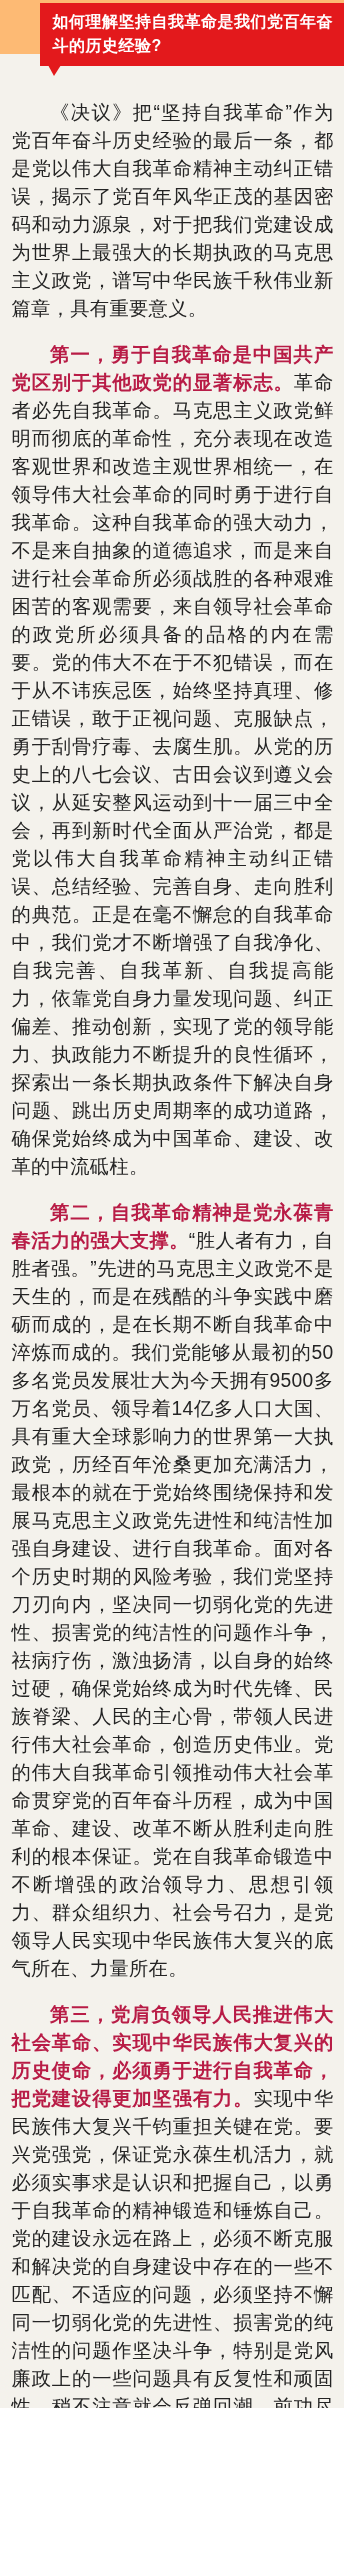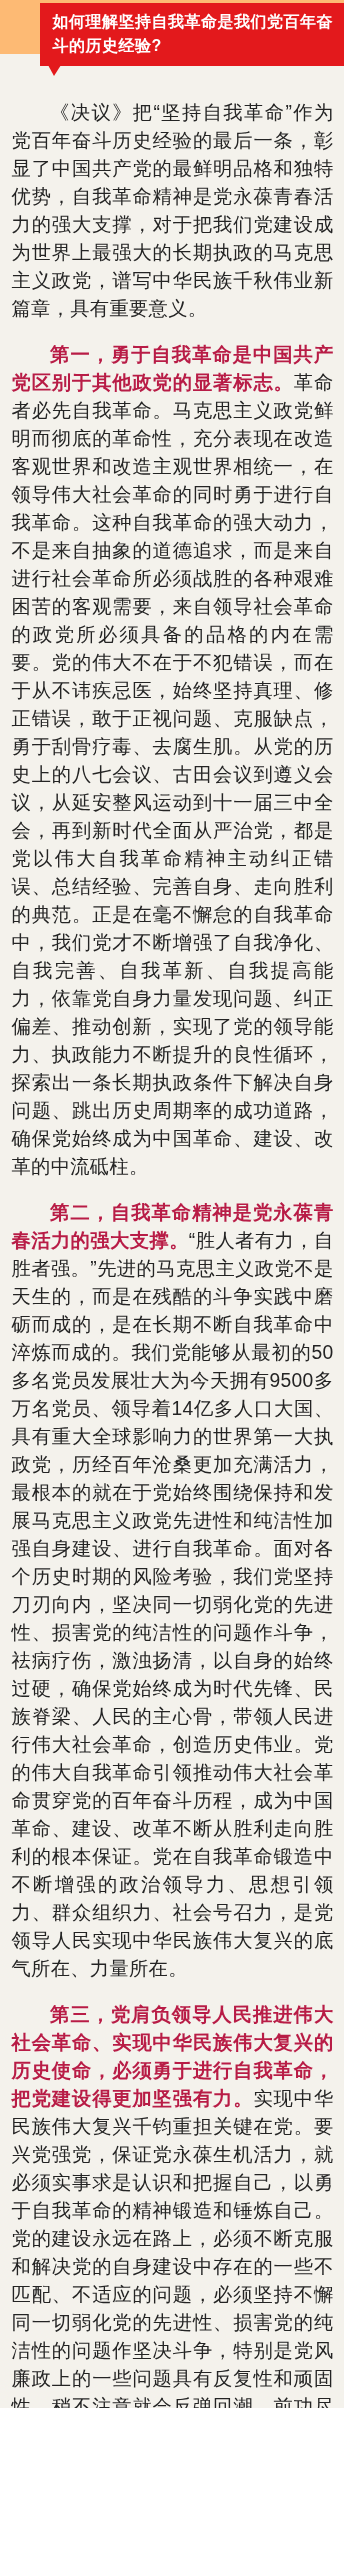--- a/index.html
+++ b/index.html
@@ -82,21 +82,21 @@
 <div class="page">
 
   <div class="banner">
     <div class="banner-text">如何理解坚持自我革命是我们党百年奋斗的历史经验?</div>
   </div>
   <div class="banner-tail"></div>
 
   <div class="card">
     <div class="content">
 
-      <p><span class="lead"></span><span>《决议》把“坚持自我革命”作为党百年奋斗历史经验的最后一条，彰显了中国共产党的最鲜明品格和独特优势，自我革命精神是党永葆青春活力的强大支撑，对于把我们党建设成为世界上最强大的长期执政的马克思主义政党，谱写中华民族千秋伟业新篇章，具有重要意义。</span></p>
+      <p><span class="lead"></span><span>《决议》把“坚持自我革命”作为党百年奋斗历史经验的最后一条，都是党以伟大自我革命精神主动纠正错误，揭示了党百年风华正茂的基因密码和动力源泉，对于把我们党建设成为世界上最强大的长期执政的马克思主义政党，谱写中华民族千秋伟业新篇章，具有重要意义。</span></p>
 
       <p><span class="lead">第一，勇于自我革命是中国共产党区别于其他政党的显著标志。</span><span>革命者必先自我革命。马克思主义政党鲜明而彻底的革命性，充分表现在改造客观世界和改造主观世界相统一，在领导伟大社会革命的同时勇于进行自我革命。这种自我革命的强大动力，不是来自抽象的道德追求，而是来自进行社会革命所必须战胜的各种艰难困苦的客观需要，来自领导社会革命的政党所必须具备的品格的内在需要。党的伟大不在于不犯错误，而在于从不讳疾忌医，始终坚持真理、修正错误，敢于正视问题、克服缺点，勇于刮骨疗毒、去腐生肌。从党的历史上的八七会议、古田会议到遵义会议，从延安整风运动到十一届三中全会，再到新时代全面从严治党，都是党以伟大自我革命精神主动纠正错误、总结经验、完善自身、走向胜利的典范。正是在毫不懈怠的自我革命中，我们党才不断增强了自我净化、自我完善、自我革新、自我提高能力，依靠党自身力量发现问题、纠正偏差、推动创新，实现了党的领导能力、执政能力不断提升的良性循环，探索出一条长期执政条件下解决自身问题、跳出历史周期率的成功道路，确保党始终成为中国革命、建设、改革的中流砥柱。</span></p>
 
       <p><span class="lead">第二，自我革命精神是党永葆青春活力的强大支撑。</span><span>“胜人者有力，自胜者强。”先进的马克思主义政党不是天生的，而是在残酷的斗争实践中磨砺而成的，是在长期不断自我革命中淬炼而成的。我们党能够从最初的50多名党员发展壮大为今天拥有9500多万名党员、领导着14亿多人口大国、具有重大全球影响力的世界第一大执政党，历经百年沧桑更加充满活力，最根本的就在于党始终围绕保持和发展马克思主义政党先进性和纯洁性加强自身建设、进行自我革命。面对各个历史时期的风险考验，我们党坚持刀刃向内，坚决同一切弱化党的先进性、损害党的纯洁性的问题作斗争，祛病疗伤，激浊扬清，以自身的始终过硬，确保党始终成为时代先锋、民族脊梁、人民的主心骨，带领人民进行伟大社会革命，创造历史伟业。党的伟大自我革命引领推动伟大社会革命贯穿党的百年奋斗历程，成为中国革命、建设、改革不断从胜利走向胜利的根本保证。党在自我革命锻造中不断增强的政治领导力、思想引领力、群众组织力、社会号召力，是党领导人民实现中华民族伟大复兴的底气所在、力量所在。</span></p>
 
       <p><span class="lead">第三，党肩负领导人民推进伟大社会革命、实现中华民族伟大复兴的历史使命，必须勇于进行自我革命，把党建设得更加坚强有力。</span><span>实现中华民族伟大复兴千钧重担关键在党。要兴党强党，保证党永葆生机活力，就必须实事求是认识和把握自己，以勇于自我革命的精神锻造和锤炼自己。党的建设永远在路上，必须不断克服和解决党的自身建设中存在的一些不匹配、不适应的问题，必须坚持不懈同一切弱化党的先进性、损害党的纯洁性的问题作坚决斗争，特别是党风廉政上的一些问题具有反复性和顽固性，稍不注意就会反弹回潮、前功尽弃，必须斗争到底。在这种情况下，有没有强烈的自我革命精神，有没有自我净化的过硬特质，能不能坚持不懈同自身存在的问题和错误作斗争，就成为决定党和国家事业兴衰成败的关键因素。在新时代新征程新的赶考之路上，必须继续发扬彻底的自我革命精神，牢记打铁必须自身硬的道理，坚持全面从严治党永远在路上，坚决清除一切损害党的先进性和纯洁性的因素，清除一切侵蚀党的健康肌体的病毒，确保党不变质、不变色、不变味，确保党在新时代坚持和发展中国特色社会主义的历史进程中始终成为坚强领导核心。</span></p>
 
     </div>
   </div>
 

